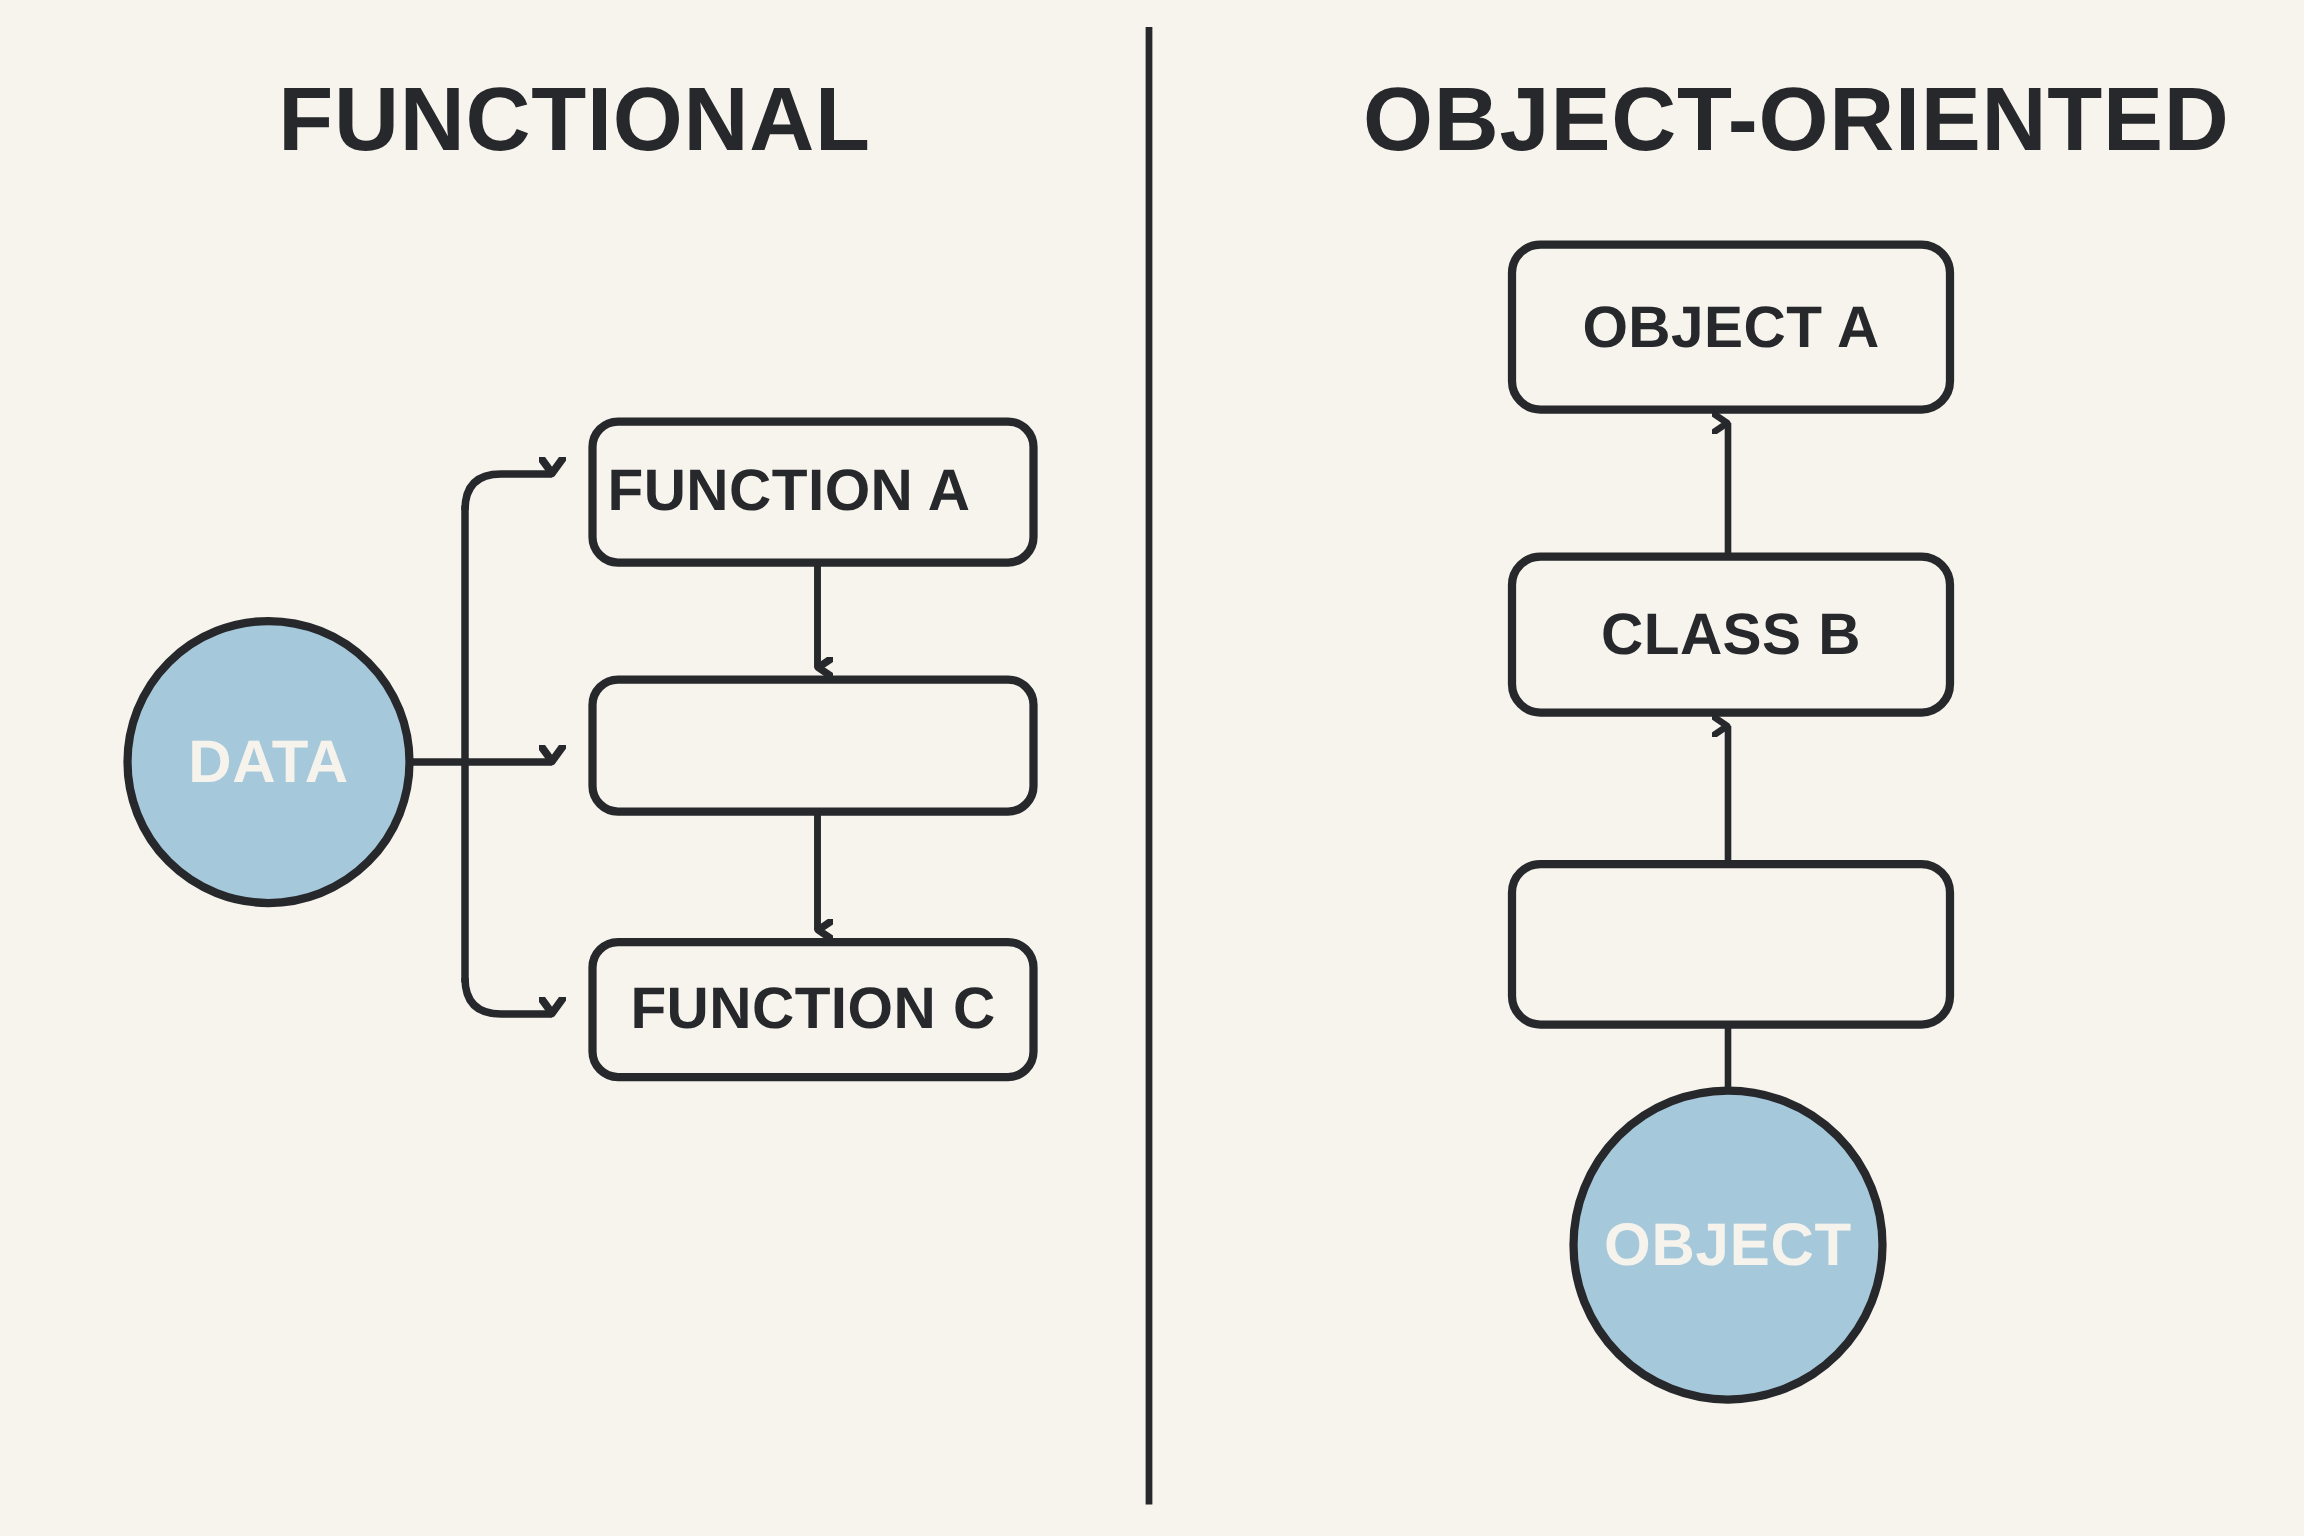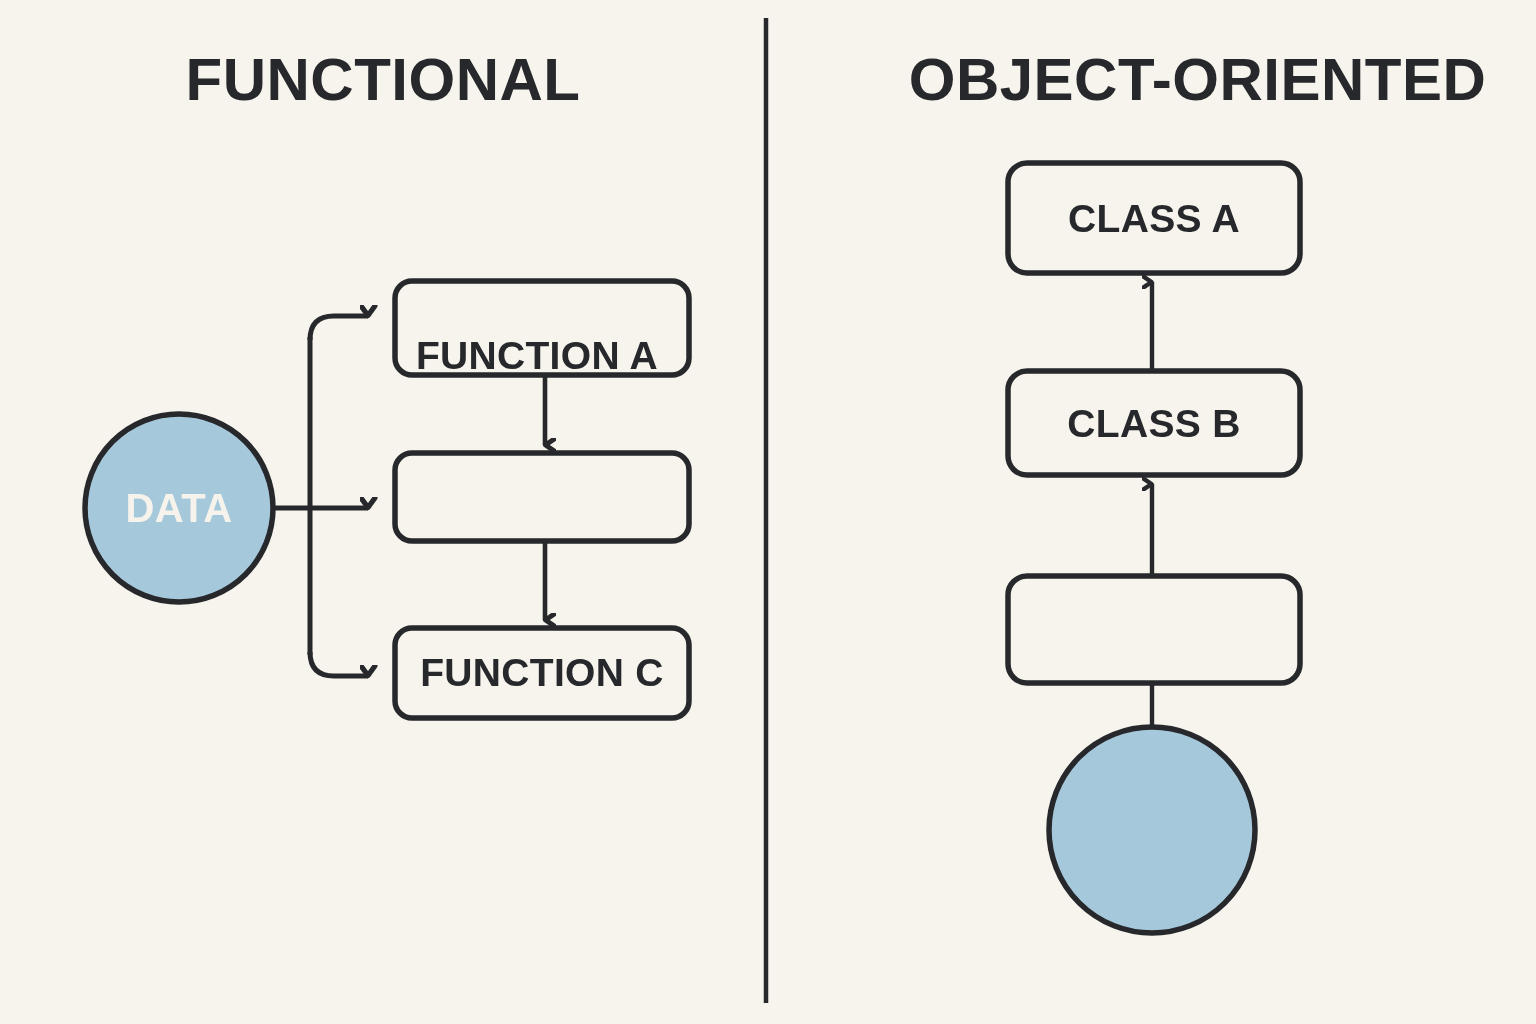--- a/index.html
+++ b/index.html
@@ -126,24 +126,25 @@
     <path d="M1152,727 L1152,682" fill="none" stroke="#26282b" stroke-width="4.4" stroke-linecap="butt"></path>
 
   </svg>
 
   <div class="panel-title" id="title-functional">FUNCTIONAL</div>
 
   <div class="panel-title" id="title-oop">OBJECT-ORIENTED</div>
 
   <div class="node-label circle-label" style="left:83px; top:488px; width:192px;">DATA</div>
 
-  <div class="node-label box-label" style="left:390px; top:308px; width:294px;margin-top:28px;">FUNCTION A</div>
+  <div class="node-label box-label" style="left:379px; top:308px; width:294px;">FUNCTION A</div>
 
 
   <div class="node-label box-label" style="left:395px; top:653px; width:294px;">FUNCTION C</div>
 
-  <div class="node-label box-label" style="left:1008px; top:199px; width:292px;">CLASS A</div>
+  <div class="node-label box-label" style="left:1008px; top:199px; width:292px;">OBJECT A</div>
 
   <div class="node-label box-label" style="left:1008px; top:404px; width:292px;">CLASS B</div>
 
 
+  <div class="node-label circle-label" style="left:1049px; top:810px; width:206px;">OBJECT</div>
 
 </div>
 
 </body></html>

